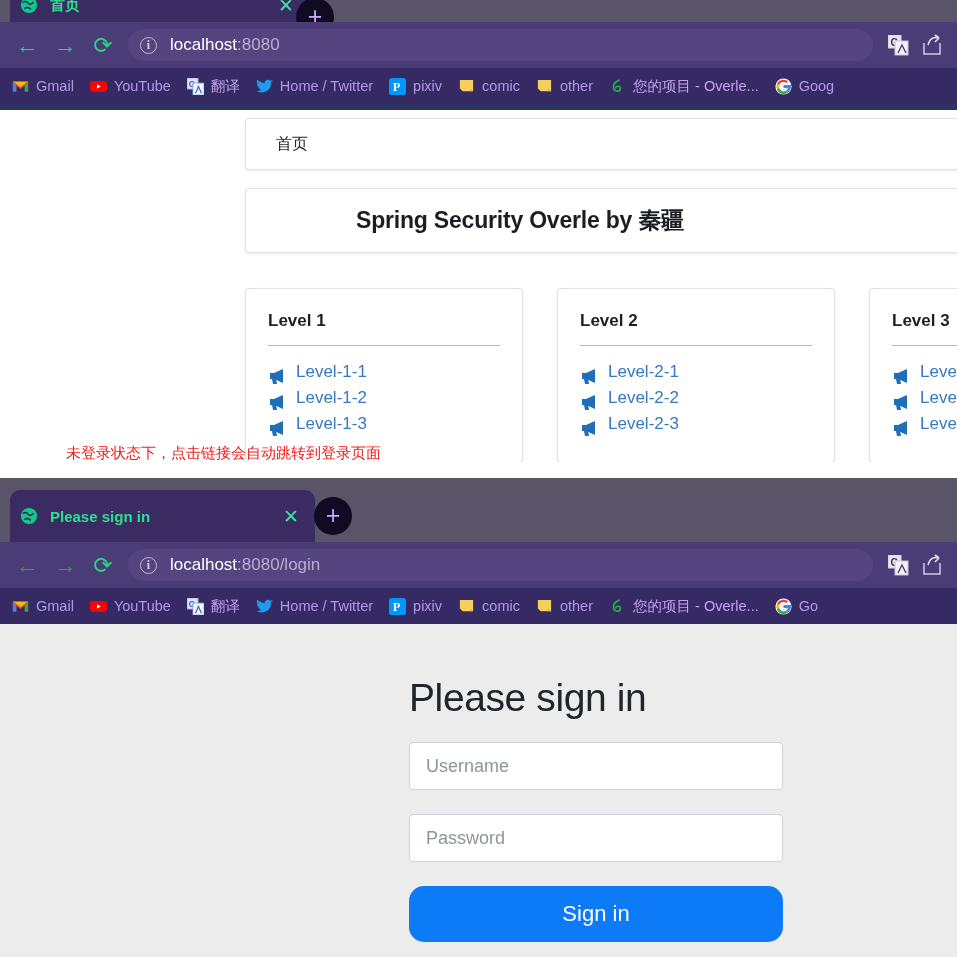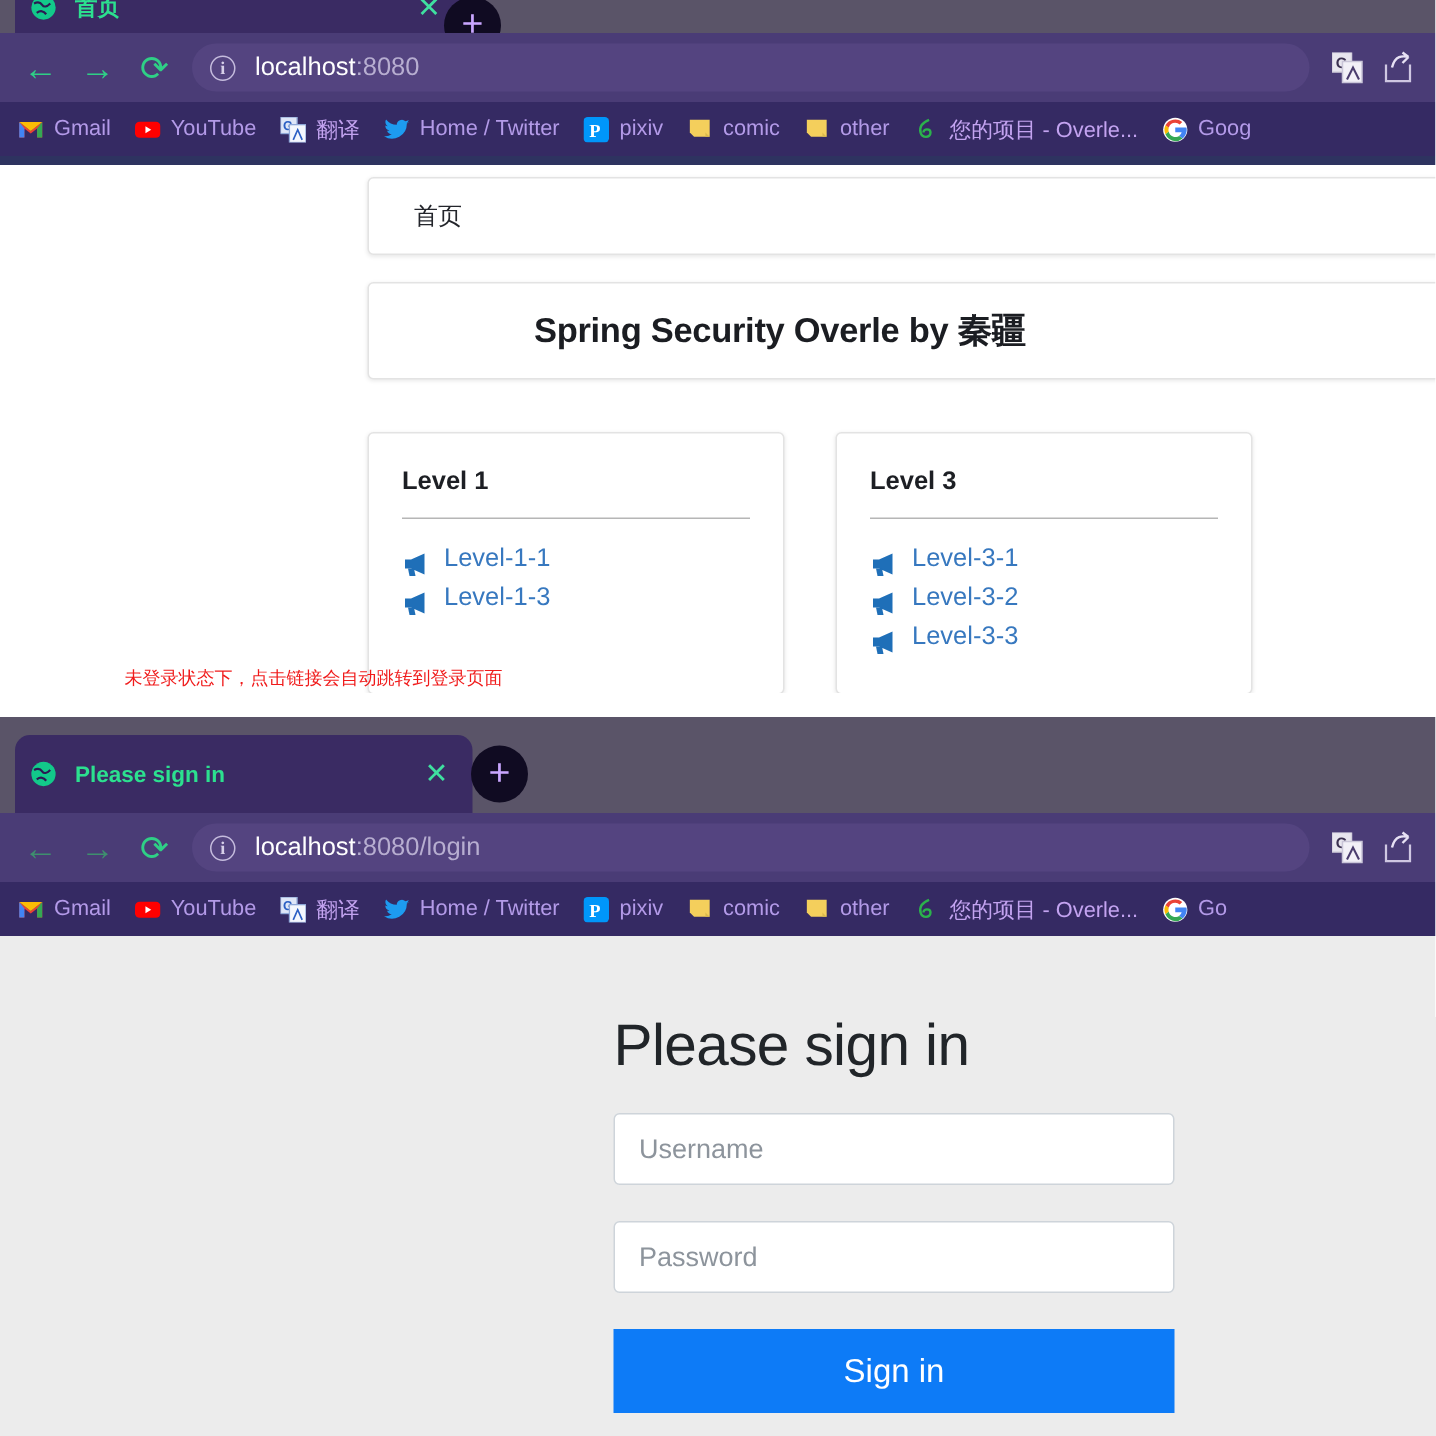--- a/index.html
+++ b/index.html
@@ -203,24 +203,23 @@
     font-size: 17px;
     color: #3778bf;
     line-height: 26px;
     height: 26px;
   }
   .megaphone { width: 20px; height: 18px; margin-right: 8px; flex: 0 0 auto; }
   .annotation {
     position: absolute;
     left: 66px; top: 334px;
     color: #f01b1b;
-    font-size: 12px;
+    font-size: 15px;
     white-space: nowrap;
     z-index: 5;
-    margin-left: 17px;
   }
 
   
   #win2 { top: 478px; }
   #win2 .tabstrip { height: 64px; }
   #win2 .tab { width: 305px; height: 52px; }
   #win2 .newtab { left: 314px; bottom: 7px; }
 
   .page2 {
     background: #ececec;
@@ -253,21 +252,21 @@
     font-family: "Liberation Sans", sans-serif;
     margin-bottom: 24px;
     display: block;
   }
   .field::placeholder { color: #8d949c; opacity: 1; }
   .signin {
     width: 374px;
     height: 56px;
     background: #0d7bf7;
     border: none;
-    border-radius: 0;
+    border-radius: 15px;
     color: #ffffff;
     font-size: 22px;
     font-family: "Liberation Sans", sans-serif;
   }
 </style>
 </head>
 <body>
 
 <div class="browser" id="win1">
 
@@ -399,24 +398,56 @@
             <path d="M2 6 h4 l9 -4 v14 l-9 -4 H2z" fill="#1f6fb8"></path>
             <path d="M4 12 h4 l1 5 H5z" fill="#1f6fb8"></path>
           </svg>
           <span>Level-1-1</span>
         </a>
         <a class="lvl-link">
           <svg class="megaphone" viewBox="0 0 20 18">
             <path d="M2 6 h4 l9 -4 v14 l-9 -4 H2z" fill="#1f6fb8"></path>
             <path d="M4 12 h4 l1 5 H5z" fill="#1f6fb8"></path>
           </svg>
+          <span>Level-1-2</span>
+        </a>
+        <a class="lvl-link">
+          <svg class="megaphone" viewBox="0 0 20 18">
+            <path d="M2 6 h4 l9 -4 v14 l-9 -4 H2z" fill="#1f6fb8"></path>
+            <path d="M4 12 h4 l1 5 H5z" fill="#1f6fb8"></path>
+          </svg>
           <span>Level-1-3</span>
         </a>
       </div>
 
+      <div class="card lvl-card">
+        <div class="lvl-title">Level 2</div>
+        <hr class="lvl-rule">
+        <a class="lvl-link">
+          <svg class="megaphone" viewBox="0 0 20 18">
+            <path d="M2 6 h4 l9 -4 v14 l-9 -4 H2z" fill="#1f6fb8"></path>
+            <path d="M4 12 h4 l1 5 H5z" fill="#1f6fb8"></path>
+          </svg>
+          <span>Level-2-1</span>
+        </a>
+        <a class="lvl-link">
+          <svg class="megaphone" viewBox="0 0 20 18">
+            <path d="M2 6 h4 l9 -4 v14 l-9 -4 H2z" fill="#1f6fb8"></path>
+            <path d="M4 12 h4 l1 5 H5z" fill="#1f6fb8"></path>
+          </svg>
+          <span>Level-2-2</span>
+        </a>
+        <a class="lvl-link">
+          <svg class="megaphone" viewBox="0 0 20 18">
+            <path d="M2 6 h4 l9 -4 v14 l-9 -4 H2z" fill="#1f6fb8"></path>
+            <path d="M4 12 h4 l1 5 H5z" fill="#1f6fb8"></path>
+          </svg>
+          <span>Level-2-3</span>
+        </a>
+      </div>
 
       <div class="card lvl-card">
         <div class="lvl-title">Level 3</div>
         <hr class="lvl-rule">
         <a class="lvl-link">
           <svg class="megaphone" viewBox="0 0 20 18">
             <path d="M2 6 h4 l9 -4 v14 l-9 -4 H2z" fill="#1f6fb8"></path>
             <path d="M4 12 h4 l1 5 H5z" fill="#1f6fb8"></path>
           </svg>
           <span>Level-3-1</span>

